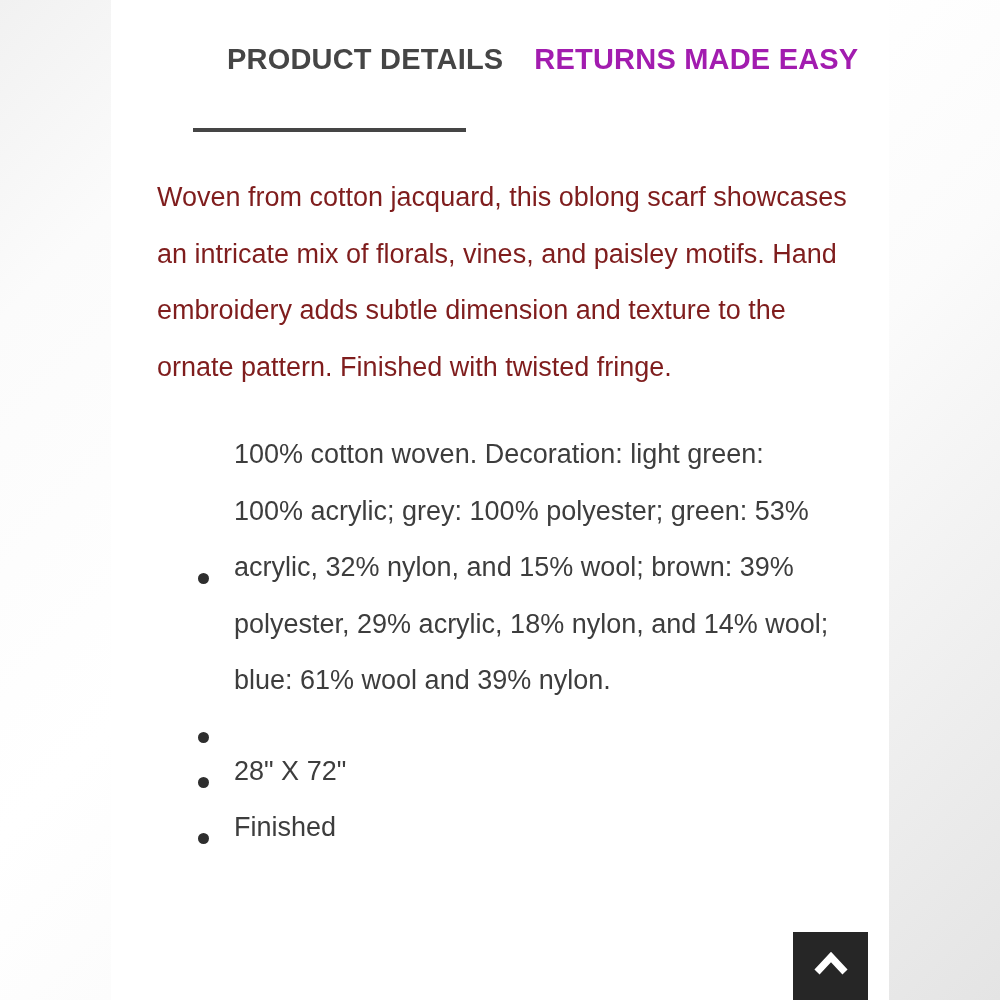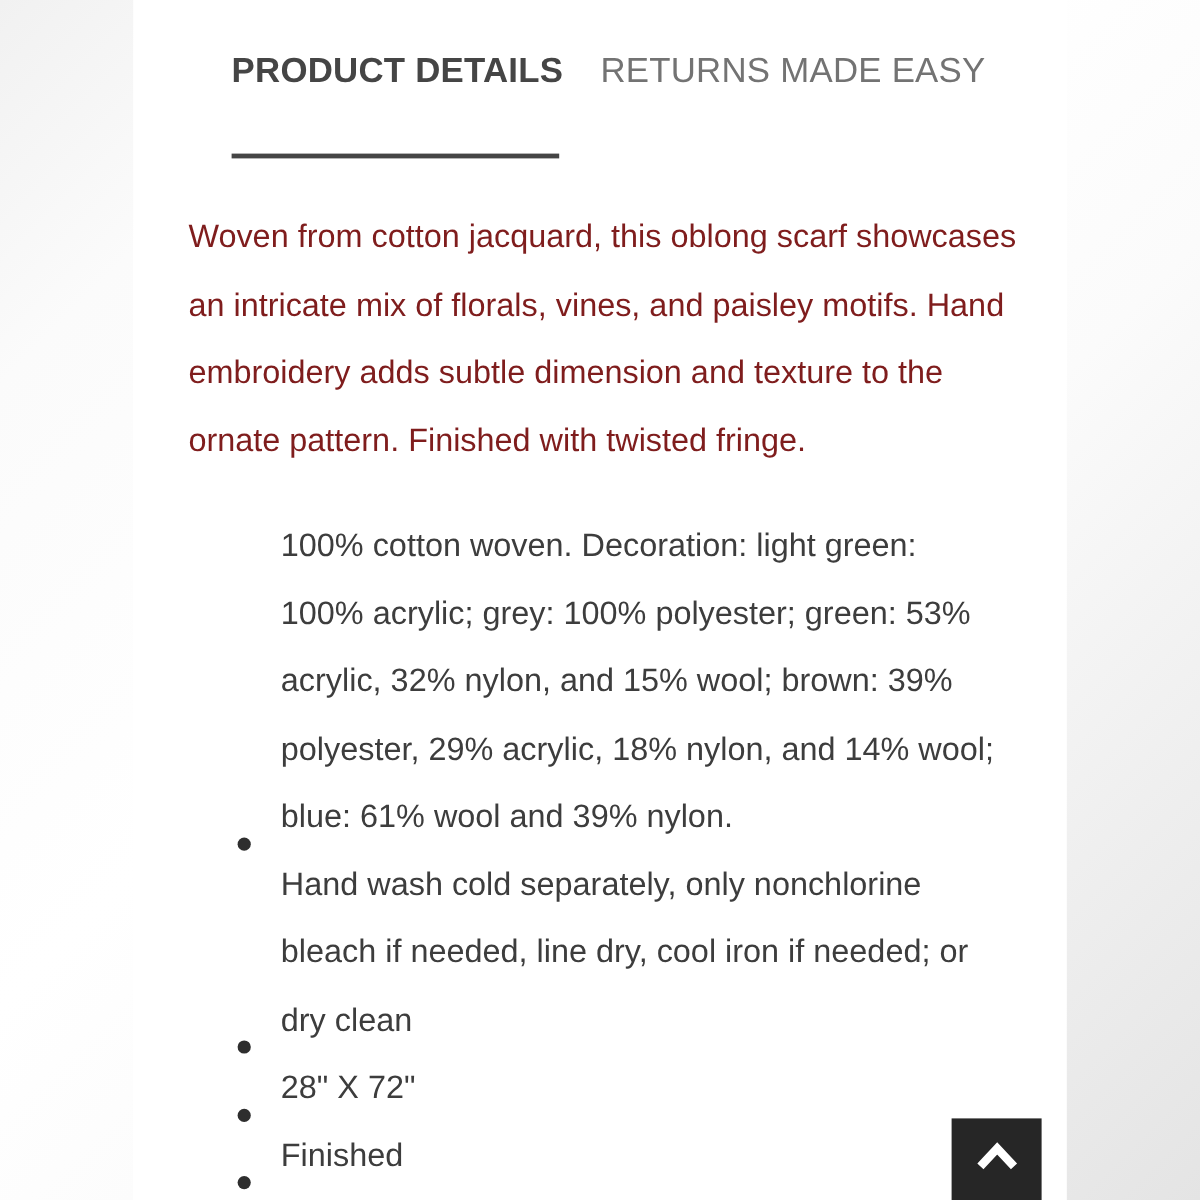--- a/index.html
+++ b/index.html
@@ -17,37 +17,37 @@
   .card {
     position: relative;
     margin: 0 auto;
     width: 778px;
     height: 1000px;
     background: #ffffff;
   }
   .tabs-row {
     display: flex;
     gap: 31px;
-    margin-left: 82px;
+    margin-left: 116px;
     padding-top: 42px;
   }
   .tab {
     font-size: 29px;
     line-height: 34px;
     letter-spacing: 0.2px;
     cursor: pointer;
     white-space: nowrap;
   }
   .tab.active {
     font-weight: bold;
     color: #454545;
   }
   .tab.inactive {
-    font-weight: normal;
-    color: #737373;
+    font-weight: bold;
+    color: #a21caf;
   }
   .tab-underline {
     margin-left: 82px;
     margin-top: 52px;
     width: 273px;
     height: 4px;
     background: #454545;
   }
   .description {
     margin: 37px 0 0 46px;
@@ -57,21 +57,21 @@
     white-space: pre;
     letter-spacing: 0px;
   }
   .bullet-list {
     margin: 31px 0 0 0;
     padding: 0;
     list-style: none;
   }
   .bullet-item {
     display: flex;
-    align-items: flex-end;
+    align-items: center;
     margin-left: 87px;
   }
   .dot {
     flex: 0 0 11px;
     width: 11px;
     height: 11px;
     margin-top: 23px;
     border-radius: 50%;
     background: #2e2e2e;
   }
@@ -124,23 +124,20 @@
       <li class="bullet-item">
         <span class="dot"></span>
         <span class="bullet-text">100% cotton woven. Decoration: light green:
 100% acrylic; grey: 100% polyester; green: 53%
 acrylic, 32% nylon, and 15% wool; brown: 39%
 polyester, 29% acrylic, 18% nylon, and 14% wool;
 blue: 61% wool and 39% nylon.</span>
       </li>
       <li class="bullet-item">
         <span class="dot"></span>
-        <span class="bullet-text">Hand wash cold separately, only nonchlorine
-bleach if needed, line dry, cool iron if needed; or
-dry clean</span>
       </li>
       <li class="bullet-item">
         <span class="dot"></span>
         <span class="bullet-text">28" X 72"</span>
       </li>
       <li class="bullet-item">
         <span class="dot"></span>
         <span class="bullet-text">Finished</span>
       </li>
     </ul>

